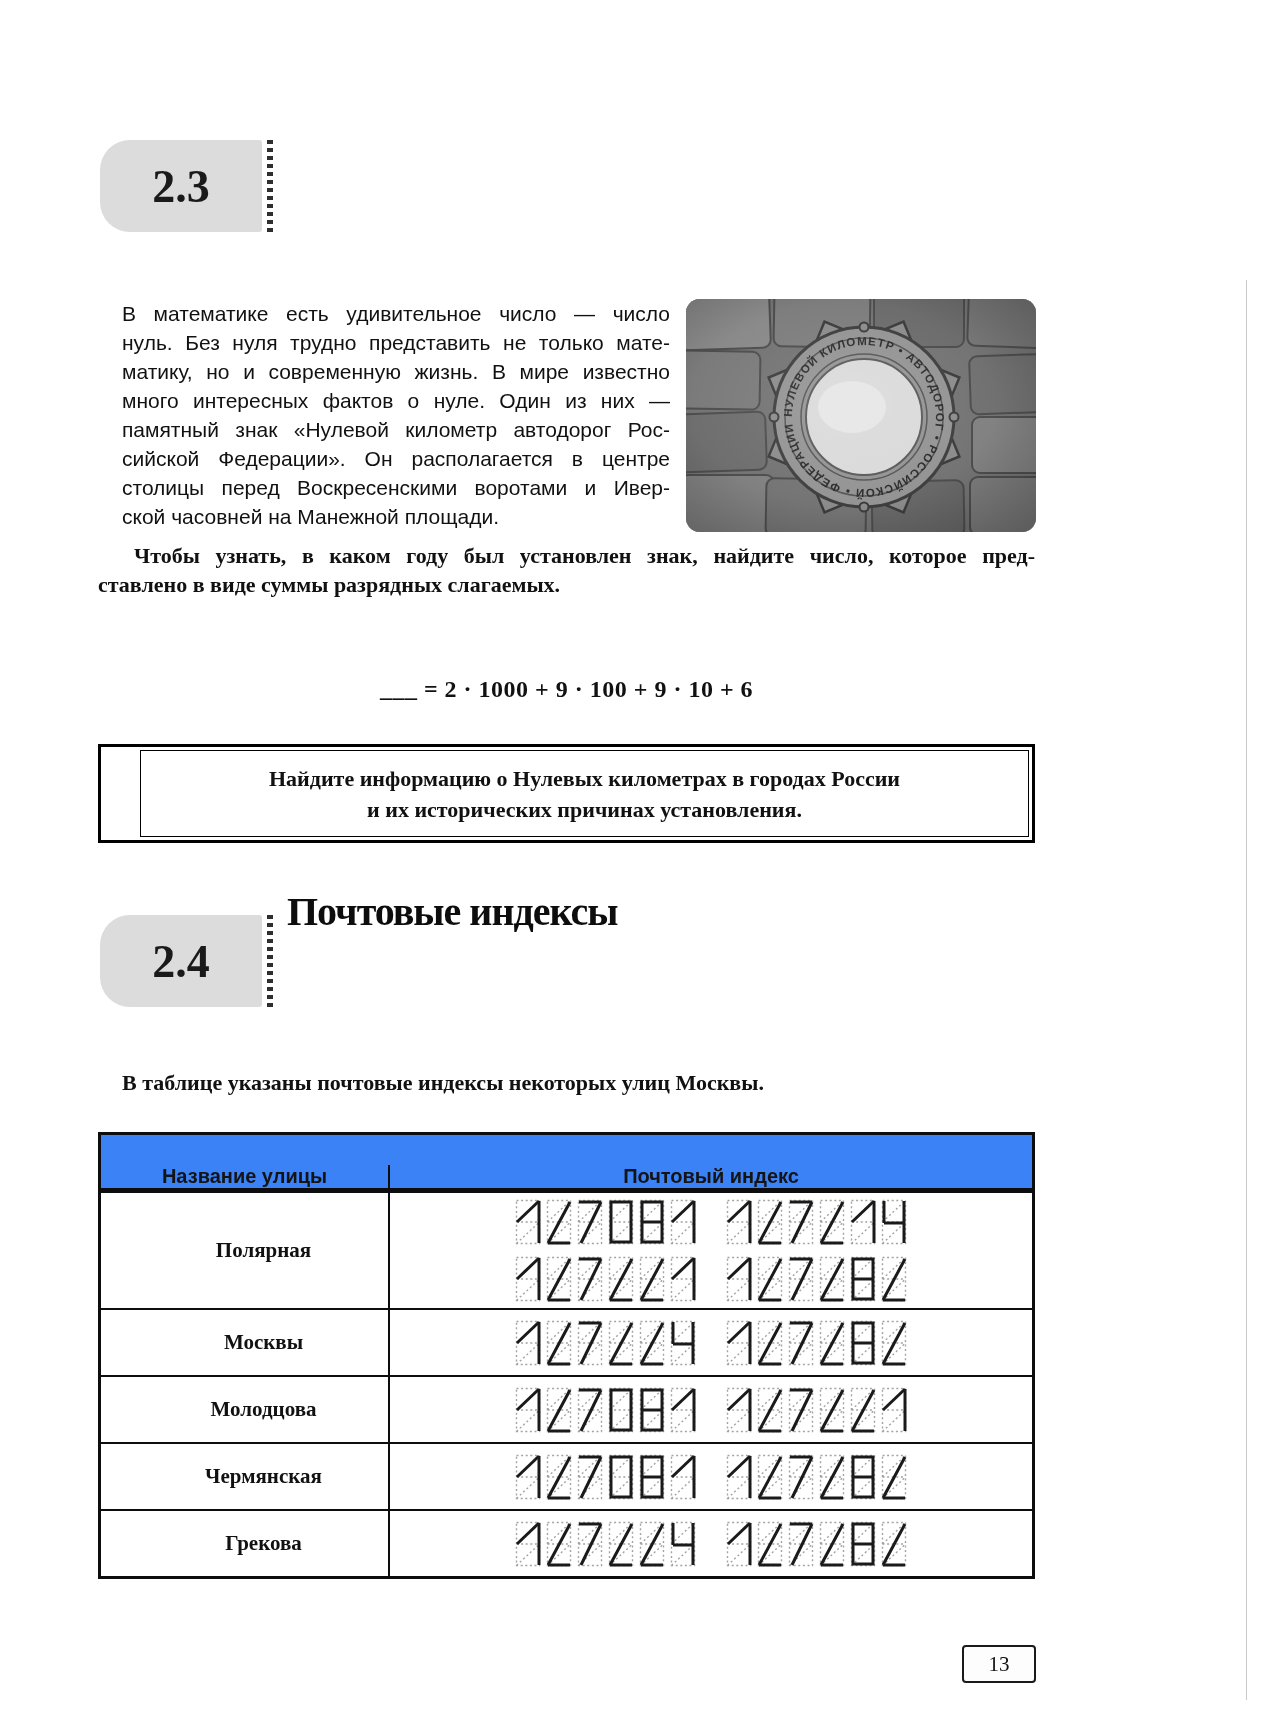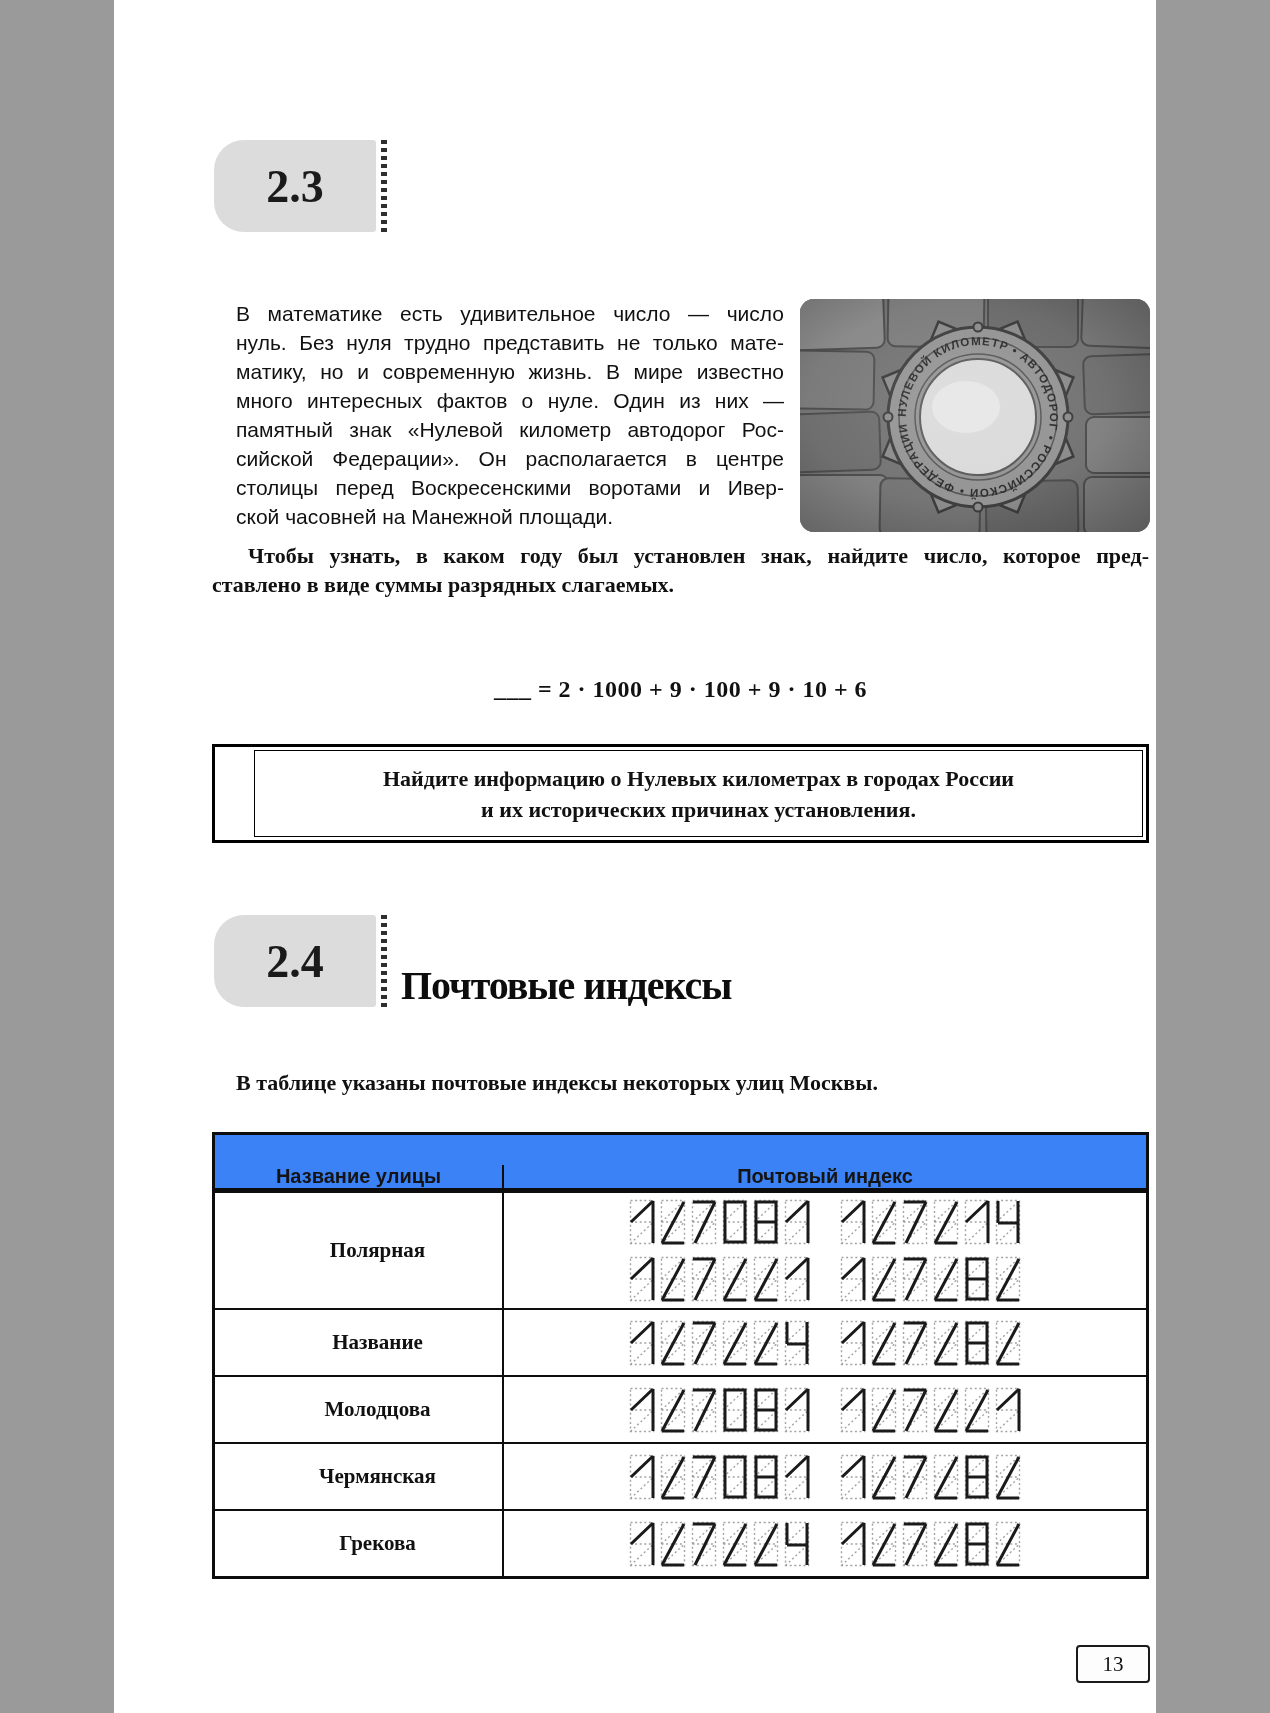--- a/index.html
+++ b/index.html
@@ -1,16 +1,16 @@
 <!DOCTYPE html>
 <html><head>
 <meta charset="utf-8">
 <style>
   html,body{margin:0;padding:0;background:#9a9a9a;}
-  .page{position:relative;width:1042px;height:1713px;margin:0 auto;background:#ffffff;
+  .page{position:relative;width:1270px;height:1713px;margin:0 auto;background:#ffffff;
         font-family:"Liberation Serif",serif;color:#111;overflow:hidden;}
 
   
   .sec-num{position:absolute;left:100px;width:162px;height:92px;background:#dcdcdc;
            border-radius:30px 3px 3px 30px;display:flex;align-items:center;justify-content:center;
            font:bold 46px "Liberation Serif",serif;color:#1a1a1a;}
   .dotline{position:absolute;left:267px;width:6px;height:92px;
            background-image:repeating-linear-gradient(to bottom,#2e2e2e 0 4px,transparent 4px 8px);}
   .sec-title{position:absolute;left:287px;font-family:"Liberation Serif",serif;font-weight:bold;
              font-size:40px;line-height:47px;letter-spacing:-1px;color:#0d0d0d;white-space:pre-line;}
@@ -134,21 +134,21 @@
 
   <div class="task-box">
     <div class="task-box-inner">Найдите информацию о Нулевых километрах в городах России
 и их исторических причинах установления.</div>
   </div>
 
   <div class="sec-num" style="top:915px">
     <span>2.4</span>
   </div>
   <div class="dotline" style="top:915px"></div>
-  <div class="sec-title" style="top:962px">Почтовые индексы</div>
+  <div class="sec-title" style="top:888px">Почтовые индексы</div>
 
   <div class="intro24">В таблице указаны почтовые индексы некоторых улиц Москвы.</div>
 
   <div class="ptable">
     <div class="thead">
       <div class="th1">Название улицы</div>
       <div class="th2">Почтовый индекс</div>
     </div>
     <div>
         <div class="trow tall">
@@ -354,21 +354,21 @@
                   <line x1="1.5" y1="23" x2="24.5" y2="1.5" fill="none" stroke="#a3a3a3" stroke-width="1.4" stroke-dasharray="2 2.6"></line>
                   <line x1="1.5" y1="44.5" x2="24.5" y2="23" fill="none" stroke="#a3a3a3" stroke-width="1.4" stroke-dasharray="2 2.6"></line>
                   <line x1="24" y1="3" x2="2" y2="44" fill="none" stroke="#1a1a1a" stroke-width="3"></line>
                   <line x1="2" y1="44" x2="24" y2="44" fill="none" stroke="#1a1a1a" stroke-width="3"></line>
                 </svg>
               </div>
             </div>
           </div>
         </div>
         <div class="trow">
-          <div class="tc-street">Название</div>
+          <div class="tc-street">Москвы</div>
           <div class="tc-codes">
             <div class="code-line">
               <div class="code-group">
                 <svg width="26" height="46" viewBox="0 0 26 46">
                   <rect x="1.5" y="1.5" width="23" height="43" fill="none" stroke="#a3a3a3" stroke-width="1.4" stroke-dasharray="2 2.6"></rect>
                   <line x1="1.5" y1="23" x2="24.5" y2="23" fill="none" stroke="#a3a3a3" stroke-width="1.4" stroke-dasharray="2 2.6"></line>
                   <line x1="1.5" y1="23" x2="24.5" y2="1.5" fill="none" stroke="#a3a3a3" stroke-width="1.4" stroke-dasharray="2 2.6"></line>
                   <line x1="1.5" y1="44.5" x2="24.5" y2="23" fill="none" stroke="#a3a3a3" stroke-width="1.4" stroke-dasharray="2 2.6"></line>
                   <line x1="2" y1="23" x2="24" y2="2" fill="none" stroke="#1a1a1a" stroke-width="3"></line>
                   <line x1="24" y1="2" x2="24" y2="44" fill="none" stroke="#1a1a1a" stroke-width="3"></line>

